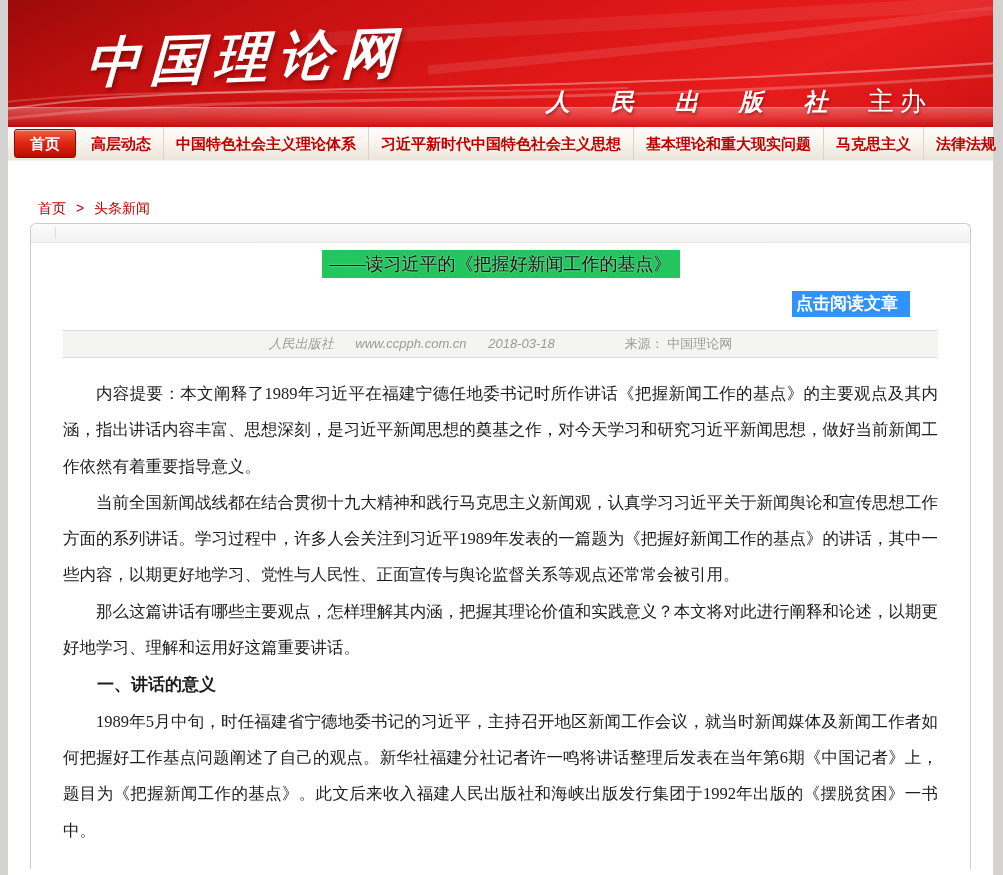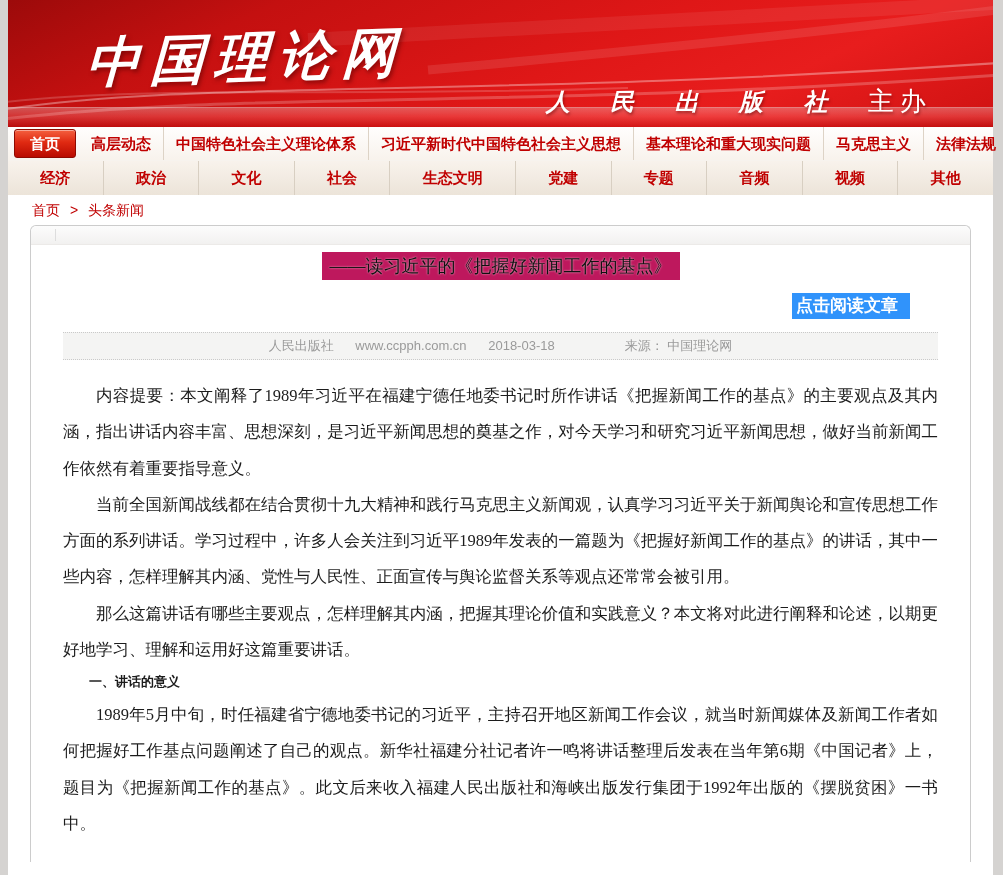--- a/index.html
+++ b/index.html
@@ -53,22 +53,22 @@
   .nav-row2 .nav-item { border-right:1px solid #d8cfc2; }
   .nav-item.active {
     flex:0 0 auto; min-width:62px; margin:2px 3px 2px 6px; line-height:28px;
     background:linear-gradient(180deg,#f4603f 0%,#e02a12 45%,#b90b00 100%);
     color:#fff; border:1px solid #8f0a00; border-radius:3px;
     box-shadow:inset 0 1px 0 rgba(255,255,255,.45);
   }
 
   
   .breadcrumb {
-    height:30px; line-height:30px; padding-left:24px; background:#fff;
-    color:#c00000; font-size:14px;
+    height:30px; line-height:30px; padding-left:30px; background:#fff;
+    color:#c00000; font-size:14px;margin-top:32px;
   }
   .breadcrumb a { color:#c00000; text-decoration:none; cursor:pointer; }
   .breadcrumb .sep { margin:0 6px; color:#c00000; }
 
   
   .content-box {
     margin:0 22px; background:#fff; border:1px solid #ccc; border-bottom:none;
     border-radius:6px 6px 0 0; min-height:620px;
   }
   .box-top {
@@ -81,46 +81,46 @@
   .article { padding:0 32px 20px; }
   .title-row { text-align:center; margin-top:22px; }
   .article-title {
     display:inline-block; background:#3093fb; color:#000;
     font-size:21px; font-weight:bold; padding:2px 10px; letter-spacing:1px;
     text-shadow:0 0 2px rgba(255,255,255,.85);
     font-family:"Liberation Serif","DejaVu Serif",serif;
   }
   .subtitle-row { text-align:center; margin-top:7px; }
   .article-subtitle {
-    display:inline-block; background:#be185d; color:#101010;
+    display:inline-block; background:#22c55e; color:#101010;
     font-size:18px; padding:2px 8px;
     text-shadow:0 0 2px rgba(255,255,255,.8);
     font-family:"Liberation Serif","DejaVu Serif",serif;
   }
   .read-row { text-align:right; margin:13px 28px 0 0; }
   .read-link {
     display:inline-block; background:#3093fb; color:#fff; cursor:pointer;
     font-size:17px; font-weight:bold; padding:1px 12px 2px 4px; text-decoration:none;
   }
 
   .meta-bar {
     margin-top:13px; height:28px; line-height:26px; background:#f4f4f3;
     border-top:1px dotted #c9c9c9; border-bottom:1px dotted #c9c9c9;
     color:#9a9a9a; font-size:13px; display:flex; justify-content:center; gap:70px;
     white-space:nowrap;
   }
-  .meta-left span { margin-right:18px; }
+  .meta-left span { margin-right:18px;font-style:italic; }
   .meta-left span:last-child { margin-right:0; }
 
   .body-text {
     margin-top:18px; color:#1c1c1c; font-size:16.5px; line-height:2.2;
     font-family:"Liberation Serif","DejaVu Serif",serif;
   }
   .body-text p { margin:0; text-indent:2em; text-align:justify; }
-  .body-text p.heading { font-weight:bold; font-size:13px; text-align:left; }
+  .body-text p.heading { font-weight:bold; font-size:17px; text-align:left; }
 </style>
 </head>
 <body>
 
 <div class="page">
 
   <div class="header">
     <svg class="swoosh" viewBox="0 0 985 127" preserveAspectRatio="none">
       <path d="M-20,112 C 180,78 460,100 1005,62" stroke="rgba(255,255,255,0.35)" stroke-width="2" fill="none"></path>
       <path d="M-20,121 C 220,90 520,110 1005,74" stroke="rgba(255,255,255,0.22)" stroke-width="3" fill="none"></path>
@@ -138,32 +138,20 @@
 
   <div class="nav">
     <div class="nav-row nav-row1" id="nav-row1">
         <a class="nav-item active">首页</a>
         <a class="nav-item">高层动态</a>
         <a class="nav-item">中国特色社会主义理论体系</a>
         <a class="nav-item">习近平新时代中国特色社会主义思想</a>
         <a class="nav-item">基本理论和重大现实问题</a>
         <a class="nav-item">马克思主义</a>
         <a class="nav-item">法律法规</a>
-      </div>
-    <div class="nav-row nav-row2" id="nav-row2">
-        <a class="nav-item">经济</a>
-        <a class="nav-item">政治</a>
-        <a class="nav-item">文化</a>
-        <a class="nav-item">社会</a>
-        <a class="nav-item">生态文明</a>
-        <a class="nav-item">党建</a>
-        <a class="nav-item">专题</a>
-        <a class="nav-item">音频</a>
-        <a class="nav-item">视频</a>
-        <a class="nav-item">其他</a>
       </div>
   </div>
 
   <div class="breadcrumb">
     <a>首页</a>
     <span class="sep">&gt;</span>
     <a>头条新闻</a>
   </div>
 
   <div class="content-box">
@@ -186,21 +174,21 @@
           <span>2018-03-18</span>
         </div>
         <div class="meta-right">
           <span>来源：</span>
           <span>中国理论网</span>
         </div>
       </div>
 
       <div class="body-text" id="body-text">
           <p>内容提要：本文阐释了1989年习近平在福建宁德任地委书记时所作讲话《把握新闻工作的基点》的主要观点及其内涵，指出讲话内容丰富、思想深刻，是习近平新闻思想的奠基之作，对今天学习和研究习近平新闻思想，做好当前新闻工作依然有着重要指导意义。</p>
-          <p>当前全国新闻战线都在结合贯彻十九大精神和践行马克思主义新闻观，认真学习习近平关于新闻舆论和宣传思想工作方面的系列讲话。学习过程中，许多人会关注到习近平1989年发表的一篇题为《把握好新闻工作的基点》的讲话，其中一些内容，怎样理解其内涵、党性与人民性、正面宣传与舆论监督关系等观点还常常会被引用。</p>
+          <p>当前全国新闻战线都在结合贯彻十九大精神和践行马克思主义新闻观，认真学习习近平关于新闻舆论和宣传思想工作方面的系列讲话。学习过程中，许多人会关注到习近平1989年发表的一篇题为《把握好新闻工作的基点》的讲话，其中一些内容，以期更好地学习、党性与人民性、正面宣传与舆论监督关系等观点还常常会被引用。</p>
           <p>那么这篇讲话有哪些主要观点，怎样理解其内涵，把握其理论价值和实践意义？本文将对此进行阐释和论述，以期更好地学习、理解和运用好这篇重要讲话。</p>
           <p class="heading">一、讲话的意义</p>
           <p>1989年5月中旬，时任福建省宁德地委书记的习近平，主持召开地区新闻工作会议，就当时新闻媒体及新闻工作者如何把握好工作基点问题阐述了自己的观点。新华社福建分社记者许一鸣将讲话整理后发表在当年第6期《中国记者》上，题目为《把握新闻工作的基点》。此文后来收入福建人民出版社和海峡出版发行集团于1992年出版的《摆脱贫困》一书中。</p>
         </div>
     </div>
   </div>
 
 </div>
 
 </body></html>

